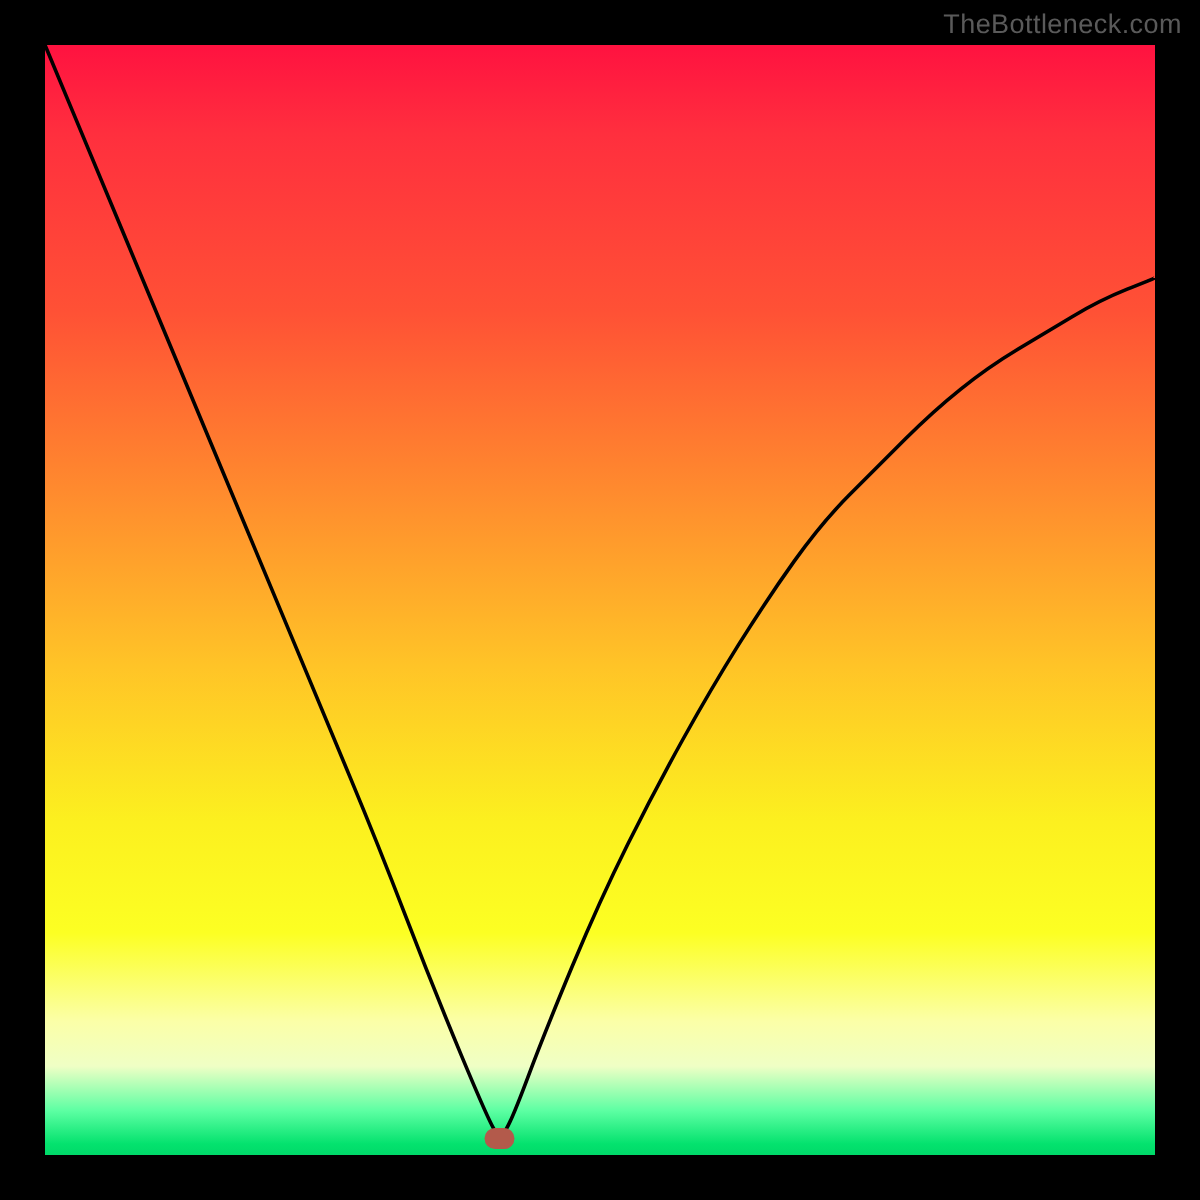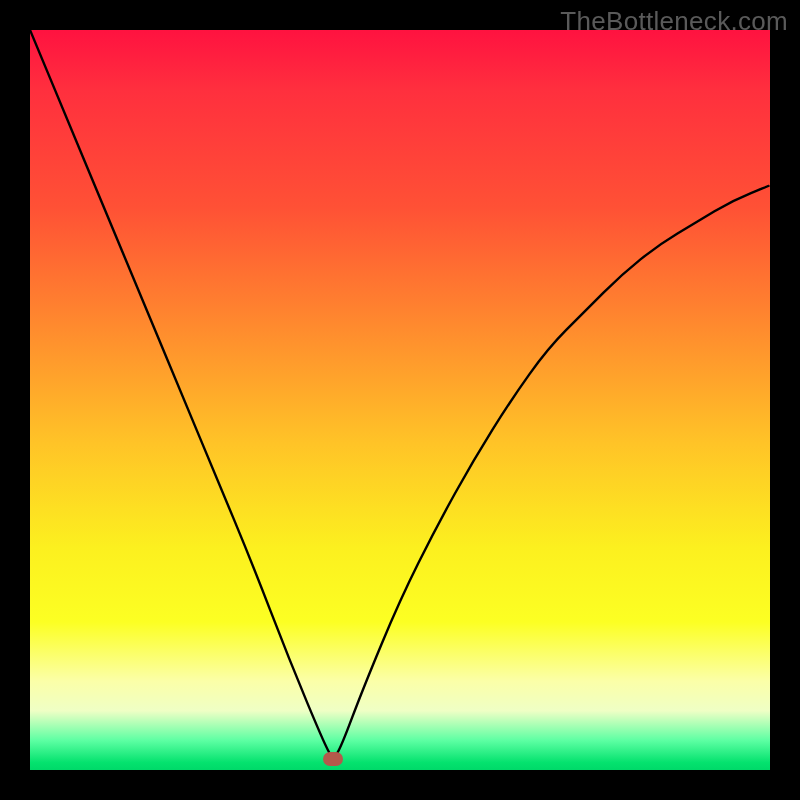--- a/index.html
+++ b/index.html
@@ -15,21 +15,21 @@
     position: relative;
     width: 800px;
     height: 800px;
     background: #000;
   }
   .watermark {
     position: absolute;
     top: 6px;
     right: 12px;
     color: #5a5a5a;
-    font-size: 26px;
+    font-size: 18px;
     font-weight: 500;
     letter-spacing: 0.3px;
     z-index: 20;
   }
   .plot-area {
     position: absolute;
     left: 30px;
     top: 30px;
     width: 740px;
     height: 740px;

